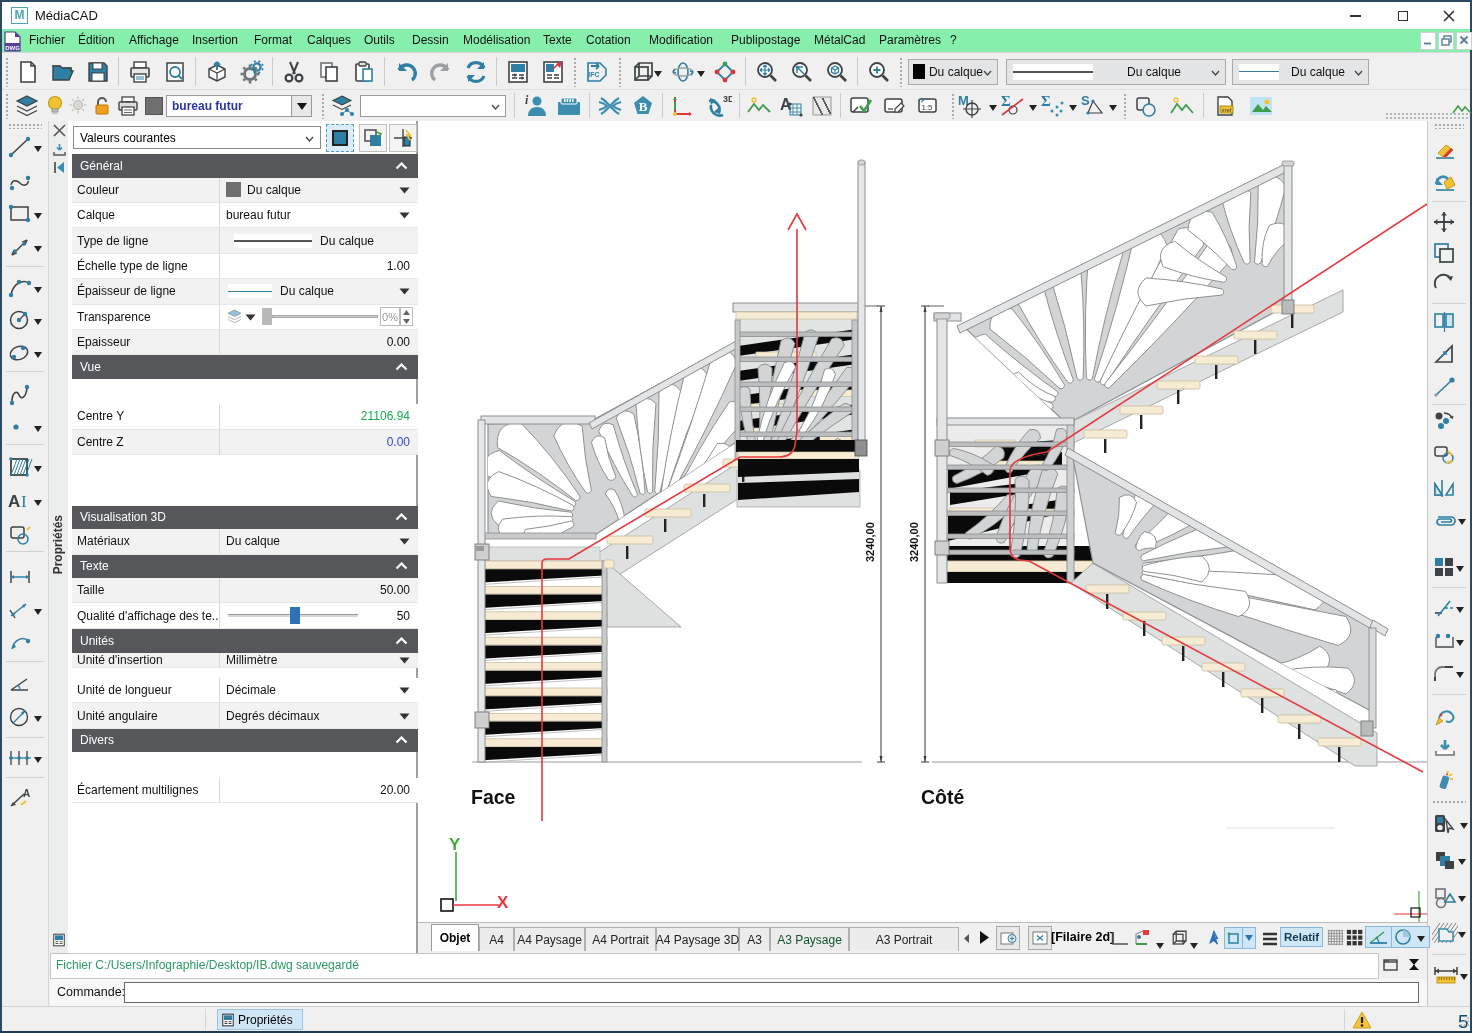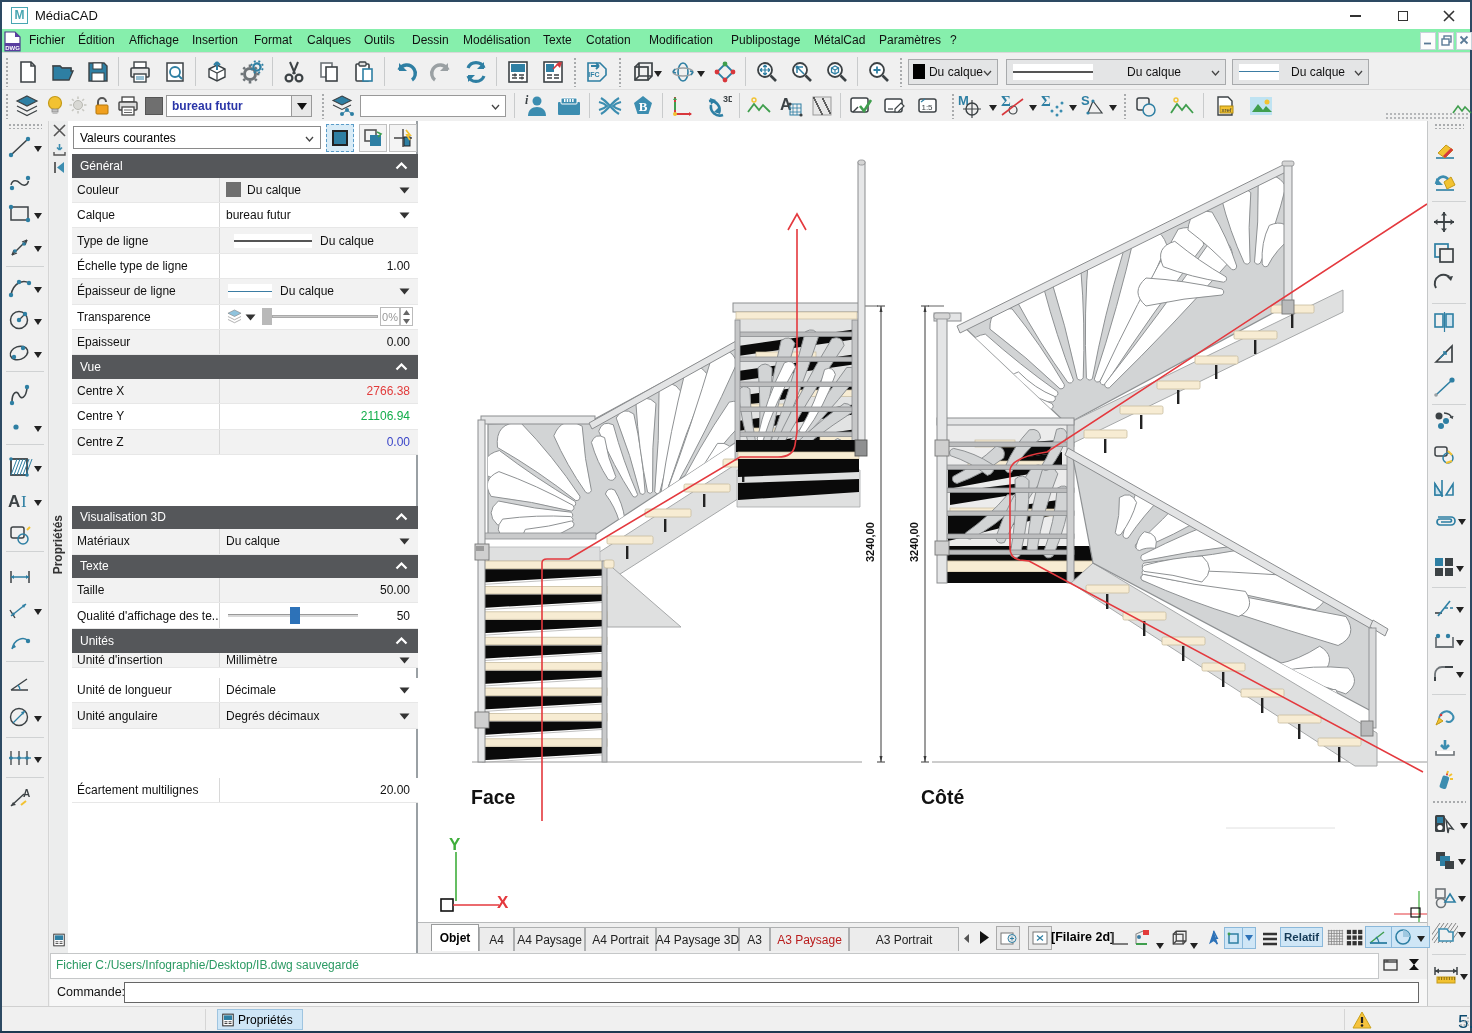--- a/index.html
+++ b/index.html
@@ -889,24 +889,20 @@
         </div>
       </div>
     </div>
     <div class="abs" style="left:4px;top:209px;width:346px;height:25.4px;background:#f2f2f2;border-bottom:1px solid #e7e7e7;display:flex;align-items:center;font-size:12px;color:#111">
       <div style="width:148px;padding-left:5px;border-right:1px solid #d8d8d8;align-self:stretch;display:flex;align-items:center;white-space:nowrap;overflow:hidden">Epaisseur</div>
       <div style="flex:1;text-align:right;padding-right:8px">0.00</div>
     </div>
     <div class="abs" style="left:4px;top:234.4px;width:346px;height:23.4px;background:#55575a;color:#fff;font-size:12px;display:flex;align-items:center;padding-left:8px">Vue<span style="margin-left:auto;margin-right:10px"><svg width="13" height="8" viewBox="0 0 13 8">
           <path d="M1.5 6.5L6.5 1.5L11.5 6.5" fill="none" stroke="#fff" stroke-width="2.2"></path>
         </svg></span></div>
-    <div class="abs" style="left:4px;top:257.8px;width:346px;height:25.4px;background:#f2f2f2;border-bottom:1px solid #e7e7e7;display:flex;align-items:center;font-size:12px;color:#111">
-      <div style="width:148px;padding-left:5px;border-right:1px solid #d8d8d8;align-self:stretch;display:flex;align-items:center;white-space:nowrap;overflow:hidden">Centre X</div>
-      <div style="flex:1;text-align:right;padding-right:8px"><span style="color:#e23b3b">2766.38</span></div>
-    </div>
     <div class="abs" style="left:4px;top:283.2px;width:346px;height:25.4px;background:#fff;border-bottom:1px solid #e7e7e7;display:flex;align-items:center;font-size:12px;color:#111">
       <div style="width:148px;padding-left:5px;border-right:1px solid #d8d8d8;align-self:stretch;display:flex;align-items:center;white-space:nowrap;overflow:hidden">Centre Y</div>
       <div style="flex:1;text-align:right;padding-right:8px"><span style="color:#13ae4b">21106.94</span></div>
     </div>
     <div class="abs" style="left:4px;top:308.6px;width:346px;height:25.4px;background:#f2f2f2;border-bottom:1px solid #e7e7e7;display:flex;align-items:center;font-size:12px;color:#111">
       <div style="width:148px;padding-left:5px;border-right:1px solid #d8d8d8;align-self:stretch;display:flex;align-items:center;white-space:nowrap;overflow:hidden">Centre Z</div>
       <div style="flex:1;text-align:right;padding-right:8px"><span style="color:#3a45c8">0.00</span></div>
     </div>
     <div class="abs" style="left:4px;top:384.8px;width:346px;height:23.4px;background:#55575a;color:#fff;font-size:12px;display:flex;align-items:center;padding-left:8px">Visualisation 3D<span style="margin-left:auto;margin-right:10px"><svg width="13" height="8" viewBox="0 0 13 8">
           <path d="M1.5 6.5L6.5 1.5L11.5 6.5" fill="none" stroke="#fff" stroke-width="2.2"></path>
@@ -959,20 +955,23 @@
     </div>
     <div class="abs" style="left:4px;top:557px;width:346px;height:25.4px;background:#fff;border-bottom:1px solid #e7e7e7;display:flex;align-items:center;font-size:12px;color:#111">
       <div style="width:148px;padding-left:5px;border-right:1px solid #d8d8d8;align-self:stretch;display:flex;align-items:center;white-space:nowrap;overflow:hidden">Unité de longueur</div>
       <div style="flex:1;display:flex;align-items:center;padding-left:6px;position:relative">
         <span>Décimale</span>
         <span style="position:absolute;right:8px"><svg width="11" height="7" viewBox="0 0 11 7">
             <path d="M0.5 0.5h10L5.5 6.5z" fill="#333"></path>
           </svg></span>
       </div>
     </div>
+    <div class="abs" style="left:4px;top:607.8px;width:346px;height:23.4px;background:#55575a;color:#fff;font-size:12px;display:flex;align-items:center;padding-left:8px">Divers<span style="margin-left:auto;margin-right:10px"><svg width="13" height="8" viewBox="0 0 13 8">
+          <path d="M1.5 6.5L6.5 1.5L11.5 6.5" fill="none" stroke="#fff" stroke-width="2.2"></path>
+        </svg></span></div>
     <div class="abs" style="left:4px;top:656.6px;width:346px;height:25.6px;background:#fff;border-bottom:1px solid #e7e7e7;display:flex;align-items:center;font-size:12px;color:#111">
       <div style="width:148px;padding-left:5px;border-right:1px solid #d8d8d8;align-self:stretch;display:flex;align-items:center;white-space:nowrap;overflow:hidden">Écartement  multilignes</div>
       <div style="flex:1;text-align:right;padding-right:8px">20.00</div>
     </div>
   </div>
 <div class="abs" style="left:418px;top:121px;width:1009px;height:801px;background:#fff;border-top:1px solid #c5c7c8"></div>
 <svg width="1009" height="801" viewBox="418 121 1009 801" style="position:absolute;left:418px;top:121px;background:#fff">
     <path d="M472 762 L862 762" stroke="#9a9a9a" stroke-width="1"></path>
     <path d="M932 762 L1427 762" stroke="#9a9a9a" stroke-width="1"></path>
     <path d="M1226 828 L1335 828" stroke="#e0e0e0" stroke-width="1"></path>
@@ -1464,21 +1463,21 @@
     <div class="abs" style="left:4px;top:833px;width:34px;height:1px;background:#d0d2d3"></div>
     <div class="abs" style="left:4px;top:679px;width:34px;height:4px;background-image:radial-gradient(circle,#a9abad 0.8px,transparent 0.9px);background-size:4px 4px"></div>
   </div>
 <div class="abs" style="left:418px;top:922px;width:1009px;height:31px;background:#f0f0f0;border-top:1px solid #b8babb">
     <div class="abs" style="left:13px;top:1px;width:48px;height:27px;background:#fff;border:1px solid #9a9c9d;border-bottom:none;font-size:12px;font-weight:bold;display:flex;align-items:center;justify-content:center;white-space:nowrap">Objet</div>
     <div class="abs" style="left:61px;top:4px;width:35px;height:24px;background:#ececec;border:1px solid #aeb0b1;border-bottom:none;font-size:12px;display:flex;align-items:center;justify-content:center;color:#222;white-space:nowrap">A4</div>
     <div class="abs" style="left:96px;top:4px;width:71px;height:24px;background:#ececec;border:1px solid #aeb0b1;border-bottom:none;font-size:12px;display:flex;align-items:center;justify-content:center;color:#222;white-space:nowrap">A4 Paysage</div>
     <div class="abs" style="left:167px;top:4px;width:71px;height:24px;background:#ececec;border:1px solid #aeb0b1;border-bottom:none;font-size:12px;display:flex;align-items:center;justify-content:center;color:#222;white-space:nowrap">A4 Portrait</div>
     <div class="abs" style="left:238px;top:4px;width:83px;height:24px;background:#ececec;border:1px solid #aeb0b1;border-bottom:none;font-size:12px;display:flex;align-items:center;justify-content:center;color:#222;white-space:nowrap">A4 Paysage 3D</div>
     <div class="abs" style="left:321px;top:4px;width:31px;height:24px;background:#ececec;border:1px solid #aeb0b1;border-bottom:none;font-size:12px;display:flex;align-items:center;justify-content:center;color:#222;white-space:nowrap">A3</div>
-    <div class="abs" style="left:352px;top:4px;width:79px;height:24px;background:#ececec;border:1px solid #aeb0b1;border-bottom:none;font-size:12px;display:flex;align-items:center;justify-content:center;color:#b91c1c;white-space:nowrap">A3 Paysage</div>
+    <div class="abs" style="left:352px;top:4px;width:79px;height:24px;background:#ececec;border:1px solid #aeb0b1;border-bottom:none;font-size:12px;display:flex;align-items:center;justify-content:center;color:#14532d;white-space:nowrap">A3 Paysage</div>
     <div class="abs" style="left:431px;top:4px;width:110px;height:24px;background:#ececec;border:1px solid #aeb0b1;border-bottom:none;font-size:12px;display:flex;align-items:center;justify-content:center;color:#222;white-space:nowrap">A3 Portrait</div>
     <svg class="abs" style="left:543px;top:9px" width="9" height="13">
       <path d="M8 2L3 6.5l5 4.5z" fill="#555"></path>
     </svg>
     <svg class="abs" style="left:558px;top:6px" width="14" height="17">
       <path d="M4 2l9 6.5L4 15z" fill="#111"></path>
     </svg>
     <div class="abs" style="left:578px;top:3px;width:24px;height:24px;border:1px solid #aaa;background:#e8e8e8;display:flex;align-items:center;justify-content:center">
       <svg width="17" height="15" viewBox="0 0 17 15">
         <rect x="1" y="2" width="12" height="11" fill="#fff" stroke="#777"></rect>

